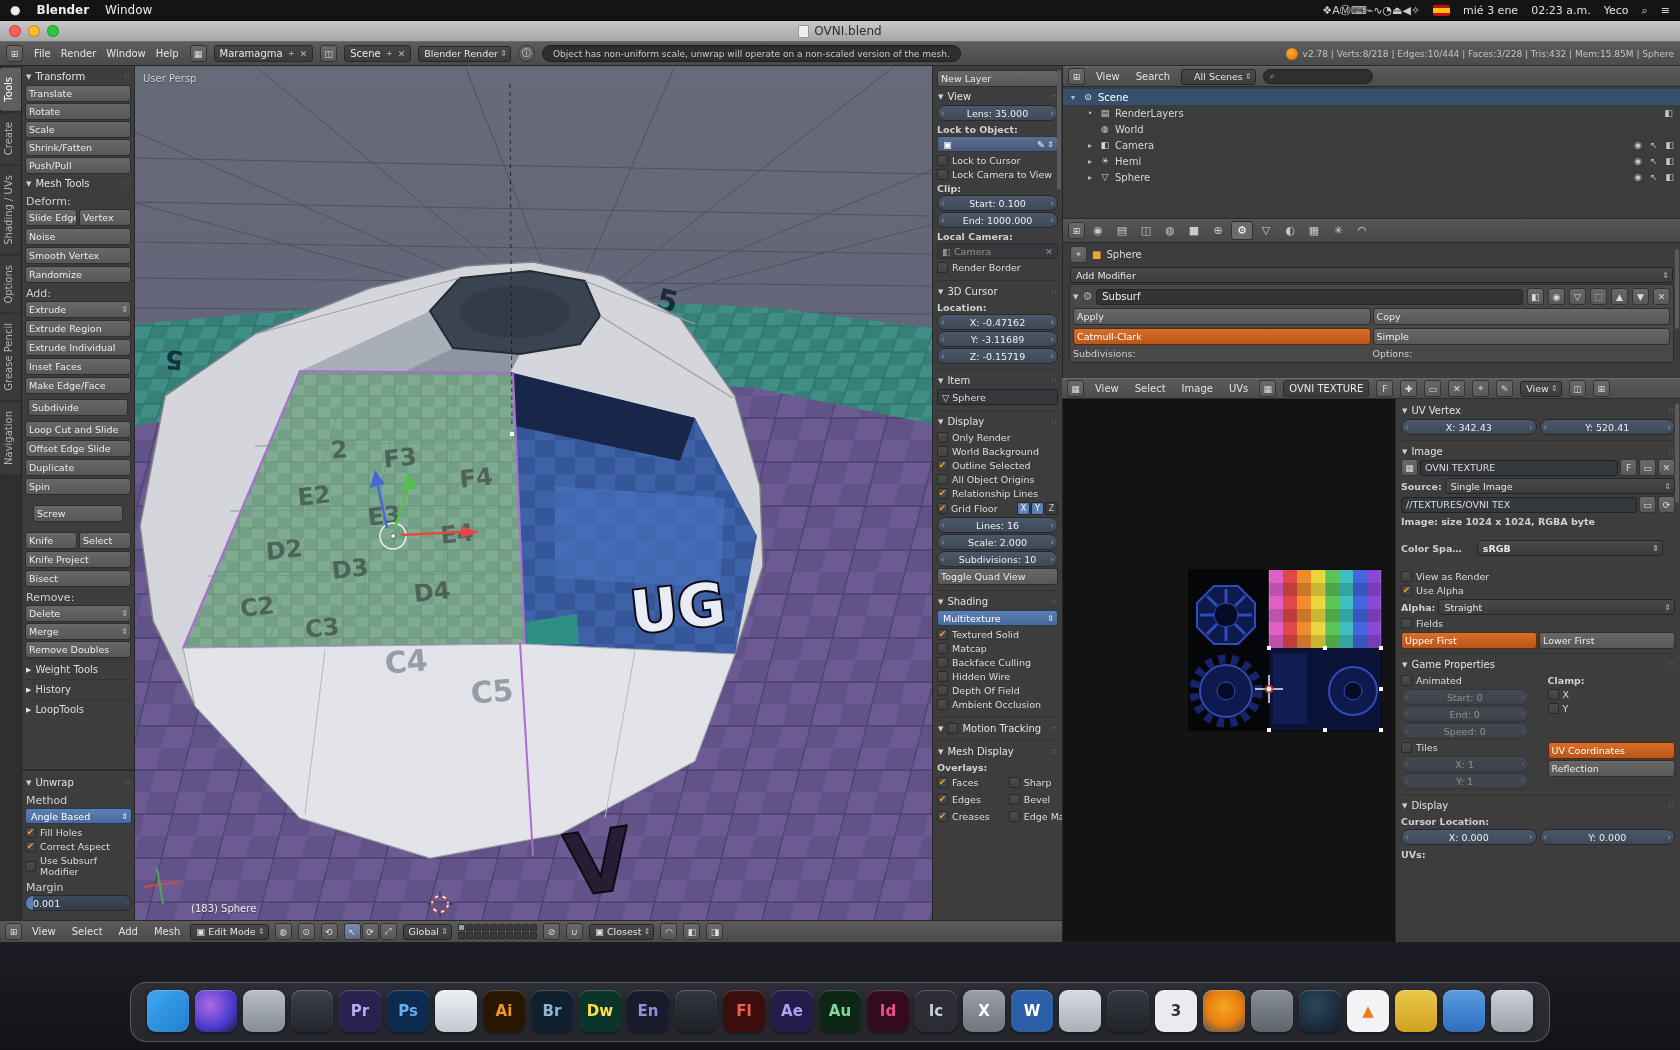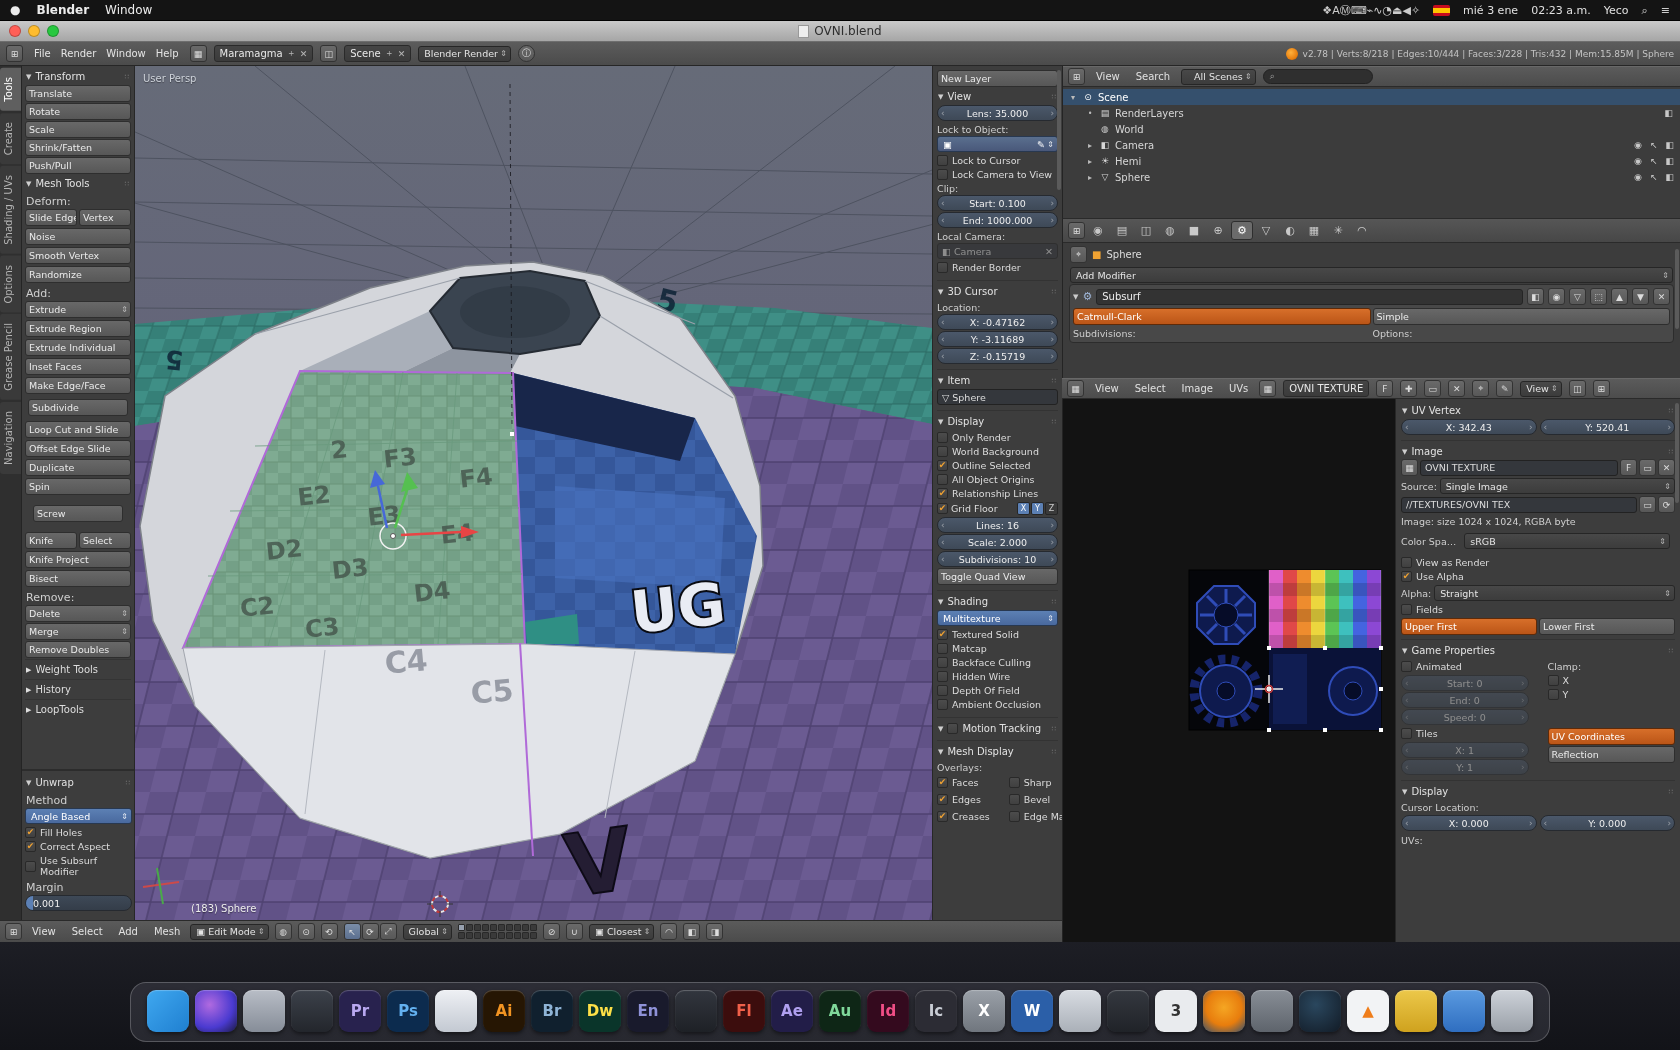--- a/index.html
+++ b/index.html
@@ -55,21 +55,21 @@
 .num.dis{opacity:.45;}
 .slider{height:16px;border-radius:8px;background:linear-gradient(#3e4957,#343d49);border:1px solid #262a30;color:#eee;font-size:9.5px;display:flex;align-items:center;padding:0 7px;position:relative;overflow:hidden;margin:1px 0;}
 .slider .fill{position:absolute;left:0;top:0;bottom:0;width:7px;background:#5c80b4;}
 .slider span{position:relative;}
 
 .viewport{left:135px;top:66px;width:797px;height:854px;overflow:hidden;background:#5d6170;}
 .vp-label{position:absolute;font-size:10px;color:#cdd2d9;text-shadow:0 1px 1px rgba(0,0,0,.4);}
 
 .npanel{left:932px;top:66px;width:130px;height:854px;background:#3d3d3d;border-left:1px solid #272727;padding:3px 4px;overflow:hidden;font-size:9.5px;}
 .np-sec{border-bottom:1px solid #333;padding-bottom:4px;margin-bottom:2px;}
-.lab{color:#cfcfcf;margin:3px 0 1px;}
+.lab{color:#cfcfcf;margin:3px 0 1px;font-weight:bold;}
 .fieldw{height:16px;border-radius:3px;background:#34373c;border:1px solid #222;color:#ddd;display:flex;align-items:center;gap:3px;padding:0 4px;margin:1px 0;white-space:nowrap;overflow:hidden;}
 .fieldw.dis{opacity:.5;}
 .axrow{display:flex;align-items:center;gap:3px;margin:2px 0;}
 .axbtn{width:13px;height:13px;border-radius:2px;background:#3a3a3a;border:1px solid #262626;color:#ccc;font-size:8px;display:inline-flex;align-items:center;justify-content:center;}
 .axbtn.on{background:#5c80b4;color:#fff;}
 .grid2{display:grid;grid-template-columns:1fr 1fr;column-gap:19px;}
 .vscroll{position:absolute;right:1px;width:4px;border-radius:2px;background:#5b5b5b;}
 
 .ehdr{height:21px;background:linear-gradient(#5b5b5b,#4c4c4c);border-top:1px solid #686868;border-bottom:1px solid #2a2a2a;display:flex;align-items:center;gap:7px;padding:0 5px;color:#e0e0e0;font-size:10px;}
 .outliner{left:1062px;top:66px;width:618px;height:152px;background:#3c3c3c;border-left:1px solid #242424;}
@@ -157,20 +157,21 @@
     <span class="icobtn">◫</span>
     <span class="namefield">
       <span>Scene</span>
         <span class="x">＋</span>
         <span class="x">✕</span>
     </span>
     <span class="dropd" style="margin:0;">
         <span>Blender Render</span>
       </span>
     <span class="icobtn" style="border-radius:50%;">ⓘ</span>
+    <span class="warnpill">Object has non-uniform scale, unwrap will operate on a non-scaled version of the mesh.</span>
     <span class="stats">
       <span class="blogo"></span>
       <span>v2.78 | Verts:8/218 | Edges:10/444 | Faces:3/228 | Tris:432 | Mem:15.85M | Sphere</span>
     </span>
   </div>
 
   <div class="abs lefttabs">
 
   <div class="ltab active"><span>Tools</span></div>
       <div class="ltab"><span>Create</span></div>
@@ -834,20 +835,28 @@
           </span>
         <span class="icobtn">◧</span>
         <span class="icobtn">◉</span>
         <span class="icobtn">▽</span>
         <span class="icobtn">⬚</span>
         <span class="icobtn">▲</span>
         <span class="icobtn">▼</span>
         <span class="icobtn">✕</span>
       </div>
       <div class="segrow">
+        <div class="btn">
+            <span>Apply</span>
+          </div>
+        <div class="btn">
+            <span>Copy</span>
+          </div>
+      </div>
+      <div class="segrow">
         <div class="btn orange">
             <span>Catmull-Clark</span>
           </div>
         <div class="btn">
             <span>Simple</span>
           </div>
       </div>
       <div class="segrow" style="color:#cfcfcf;font-size:9.5px;">
         <span style="flex:1">Subdivisions:</span>
         <span style="flex:1">Options:</span>
@@ -991,21 +1000,21 @@
       <div style="display:flex;gap:2px;align-items:center;margin-top:2px;">
         <span class="fieldw" style="flex:1;margin:0;">
             <span>//TEXTURES/OVNI TEX</span>
           </span>
         <span class="icobtn">▭</span>
         <span class="icobtn">⟳</span>
       </div>
       <div class="lab">Image: size 1024 x 1024, RGBA byte</div>
       <div style="display:flex;gap:3px;align-items:center;">
         <span class="lab" style="margin:0;">Color Spa…</span>
-        <span class="dropd" style="flex:1;margin:5px;">
+        <span class="dropd" style="flex:1;margin:12px;font-weight:bold;">
             <span>sRGB</span>
           </span>
       </div>
       <div class="opt">
           <span class="chk"></span>
           <span>View as Render</span>
         </div>
       <div class="opt">
           <span class="chk on"></span>
           <span>Use Alpha</span>

